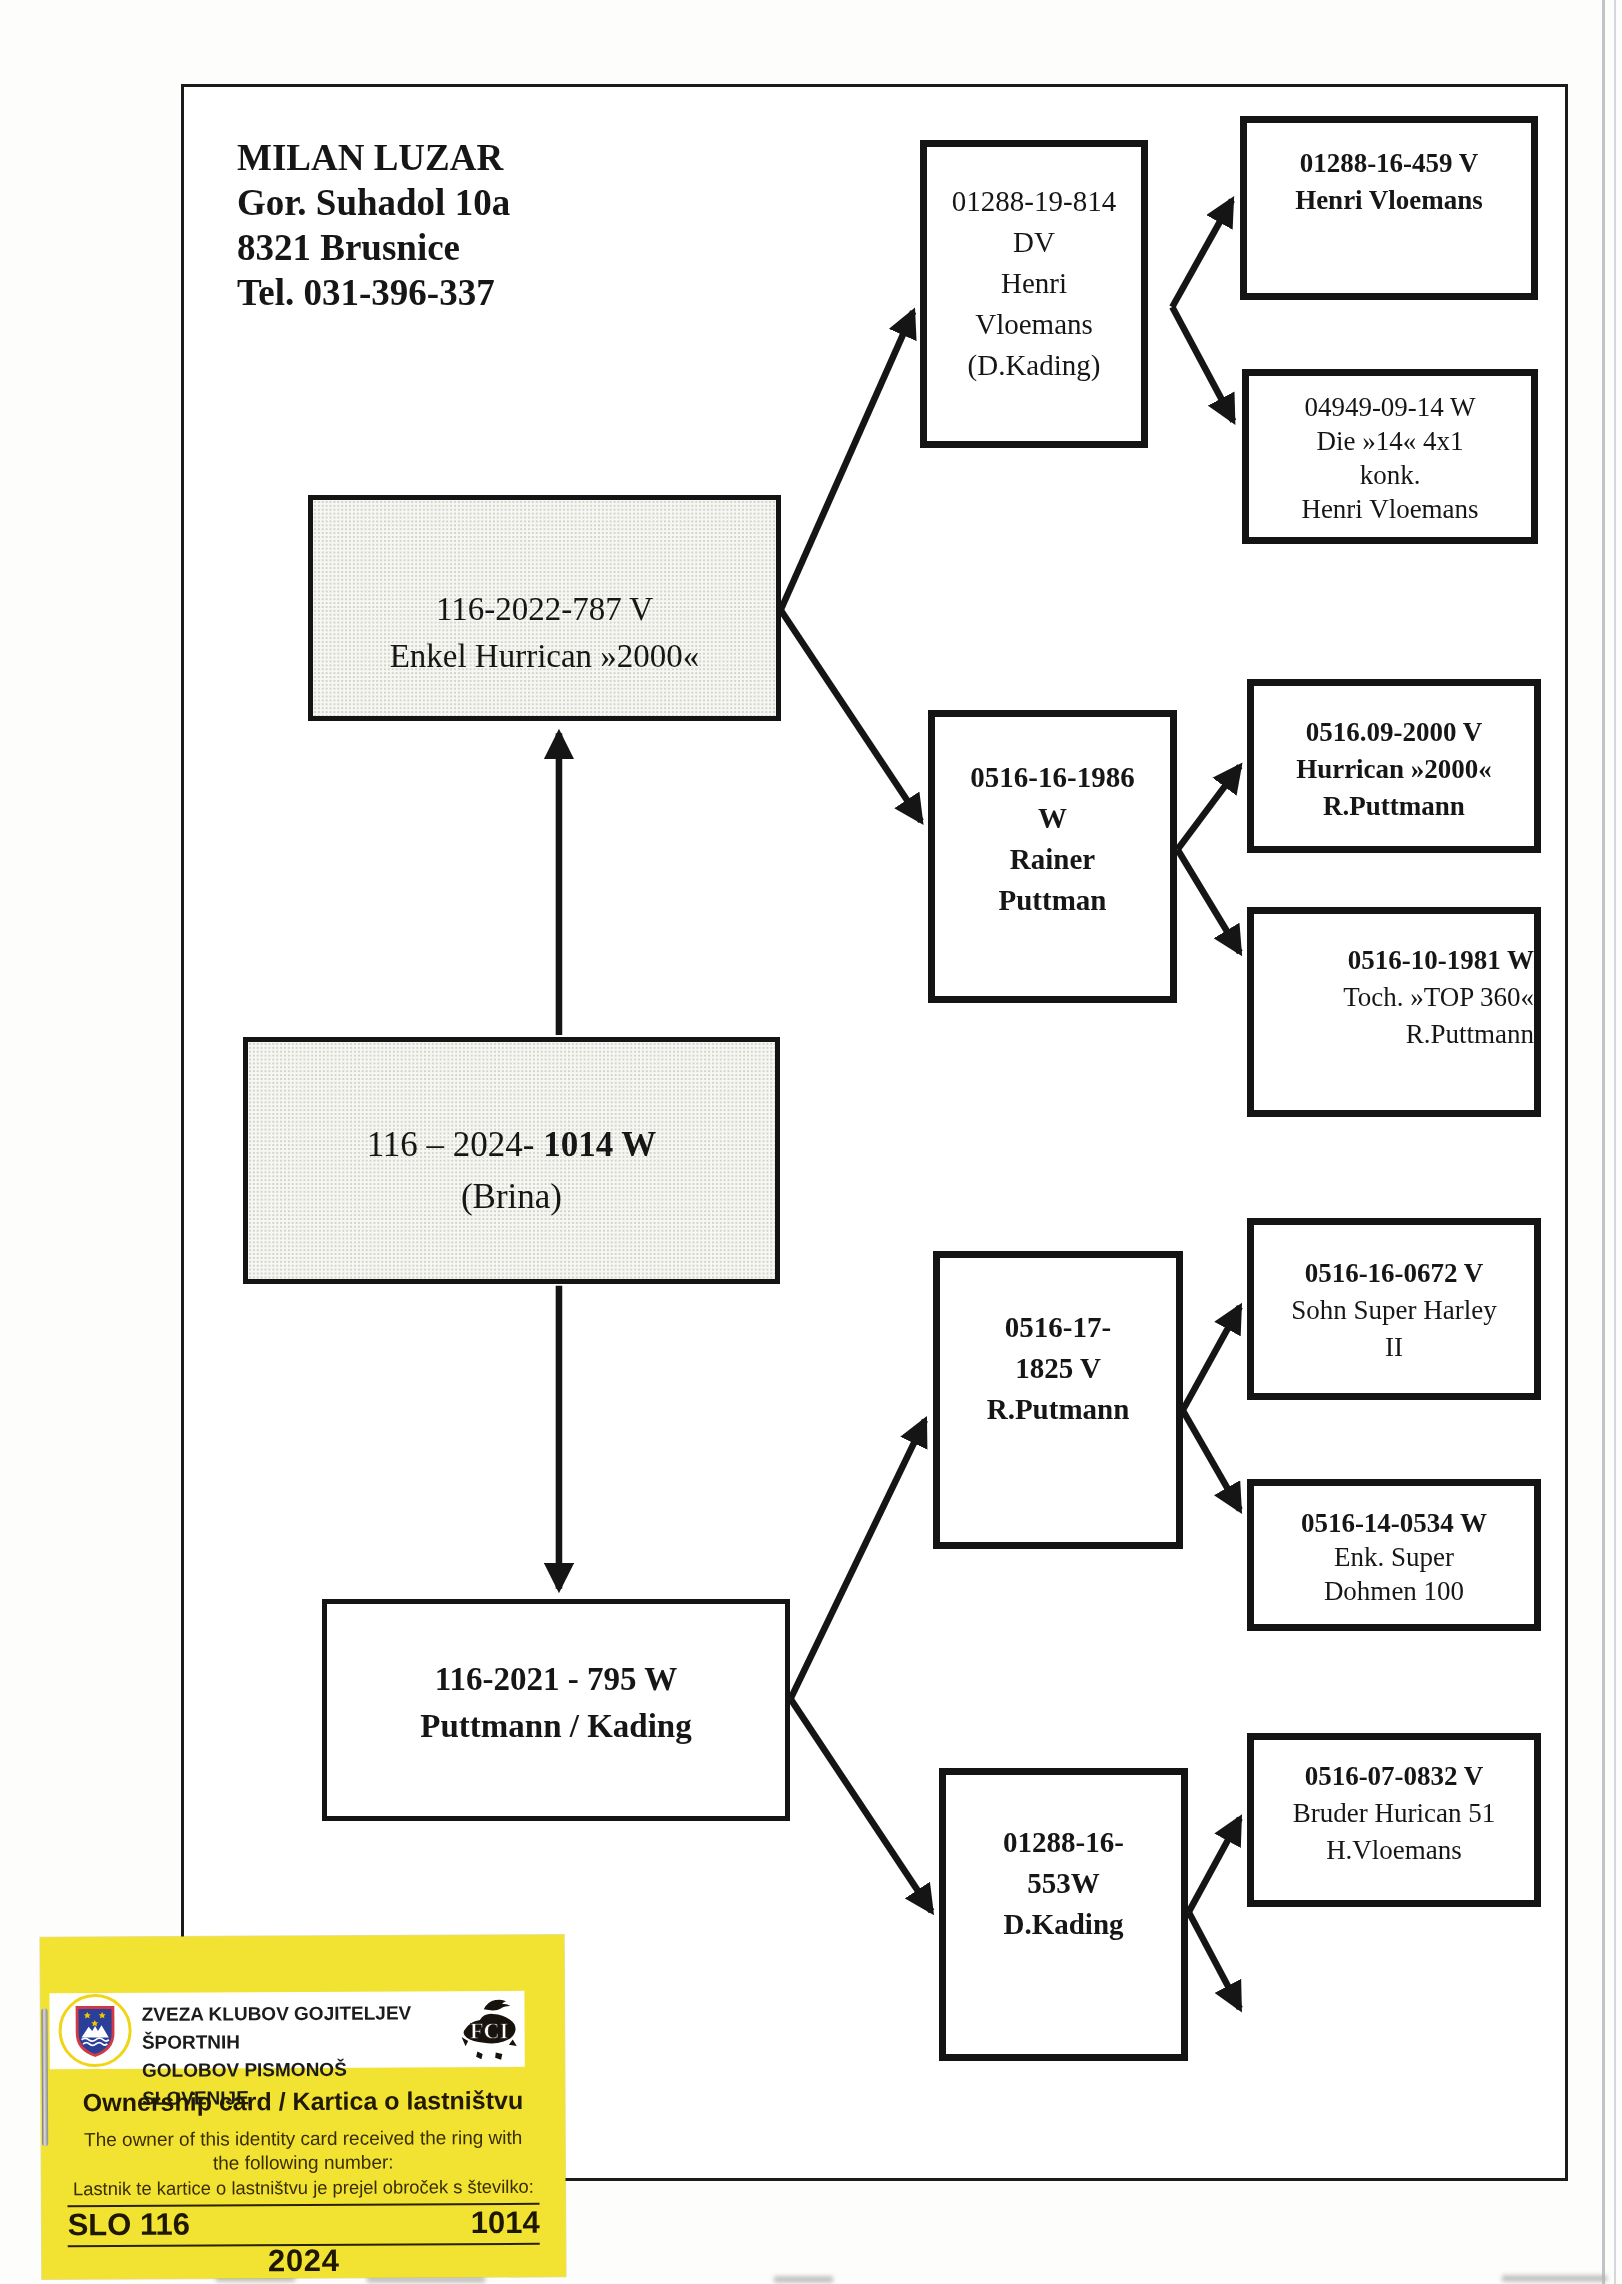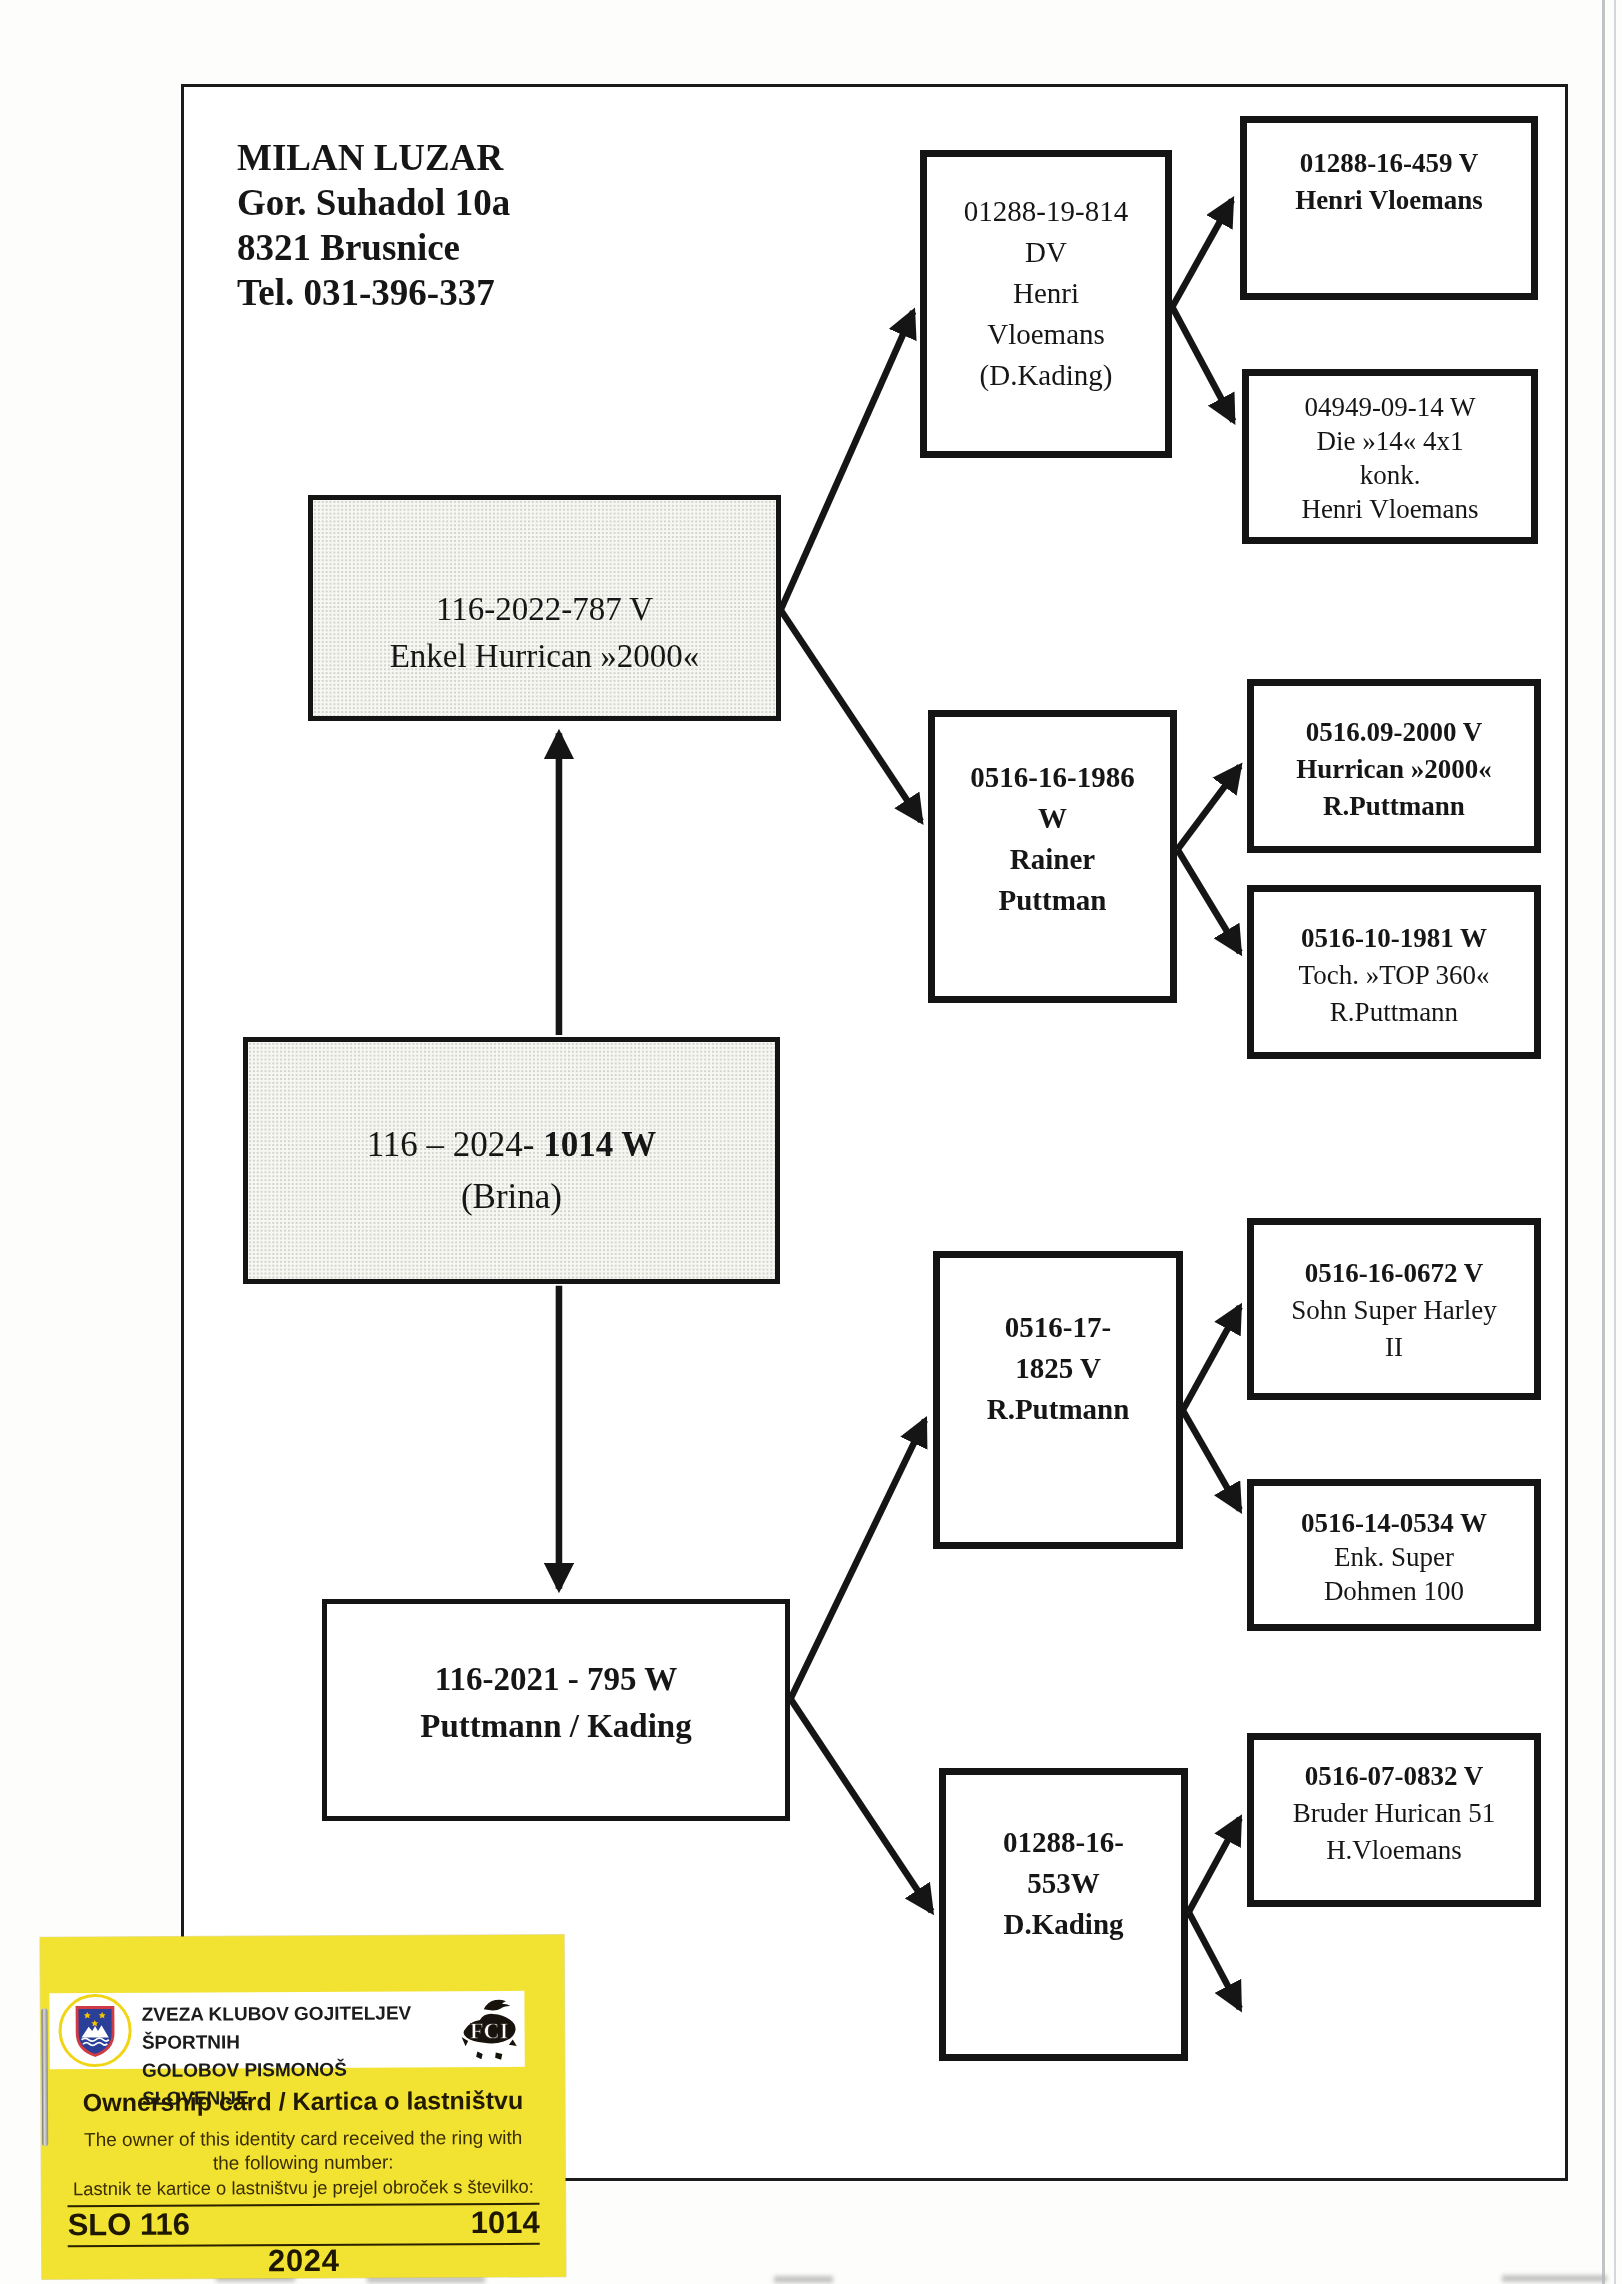--- a/index.html
+++ b/index.html
@@ -93,21 +93,21 @@
   <div class="abs pbox speckle gen-main" style="left:243px;top:1037px;width:537px;height:247px;padding-top:77px;">
     <span class="line"><span>116 – 2024- </span><span class="b">1014 W</span></span>
     <span class="line">(Brina)</span>
   </div>
 
   <div class="abs pbox gen-p b" style="left:322px;top:1599px;width:468px;height:222px;padding-top:52px;">
     <span class="line">116-2021 - 795 W</span>
     <span class="line">Puttmann / Kading</span>
   </div>
 
-  <div class="abs pbox thick gen-gp" style="left:920px;top:150px;width:252px;height:308px;padding-top:34px;">
+  <div class="abs pbox thick gen-gp" style="left:920px;top:140px;width:228px;height:308px;padding-top:34px;">
     <span class="line">01288-19-814</span>
     <span class="line">DV</span>
     <span class="line">Henri</span>
     <span class="line">Vloemans</span>
     <span class="line">(D.Kading)</span>
   </div>
 
   <div class="abs pbox thick gen-gp b" style="left:928px;top:710px;width:249px;height:293px;padding-top:40px;">
     <span class="line">0516-16-1986</span>
     <span class="line">W</span>
@@ -138,21 +138,21 @@
     <span class="line">konk.</span>
     <span class="line">Henri Vloemans</span>
   </div>
 
   <div class="abs pbox thick gen-ggp b" style="left:1247px;top:679px;width:294px;height:174px;padding-top:27.5px;">
     <span class="line">0516.09-2000 V</span>
     <span class="line">Hurrican »2000«</span>
     <span class="line">R.Puttmann</span>
   </div>
 
-  <div class="abs pbox thick gen-ggp" style="left:1247px;top:885px;width:294px;height:174px;padding-top:27.5px;">
+  <div class="abs pbox thick gen-ggp" style="left:1247px;top:907px;width:294px;height:210px;padding-top:27.5px;text-align:right;">
     <span class="line b">0516-10-1981 W</span>
     <span class="line">Toch. »TOP 360«</span>
     <span class="line">R.Puttmann</span>
   </div>
 
   <div class="abs pbox thick gen-ggp" style="left:1247px;top:1218px;width:294px;height:182px;padding-top:29.5px;">
     <span class="line b">0516-16-0672 V</span>
     <span class="line">Sohn Super Harley</span>
     <span class="line">II</span>
   </div>

